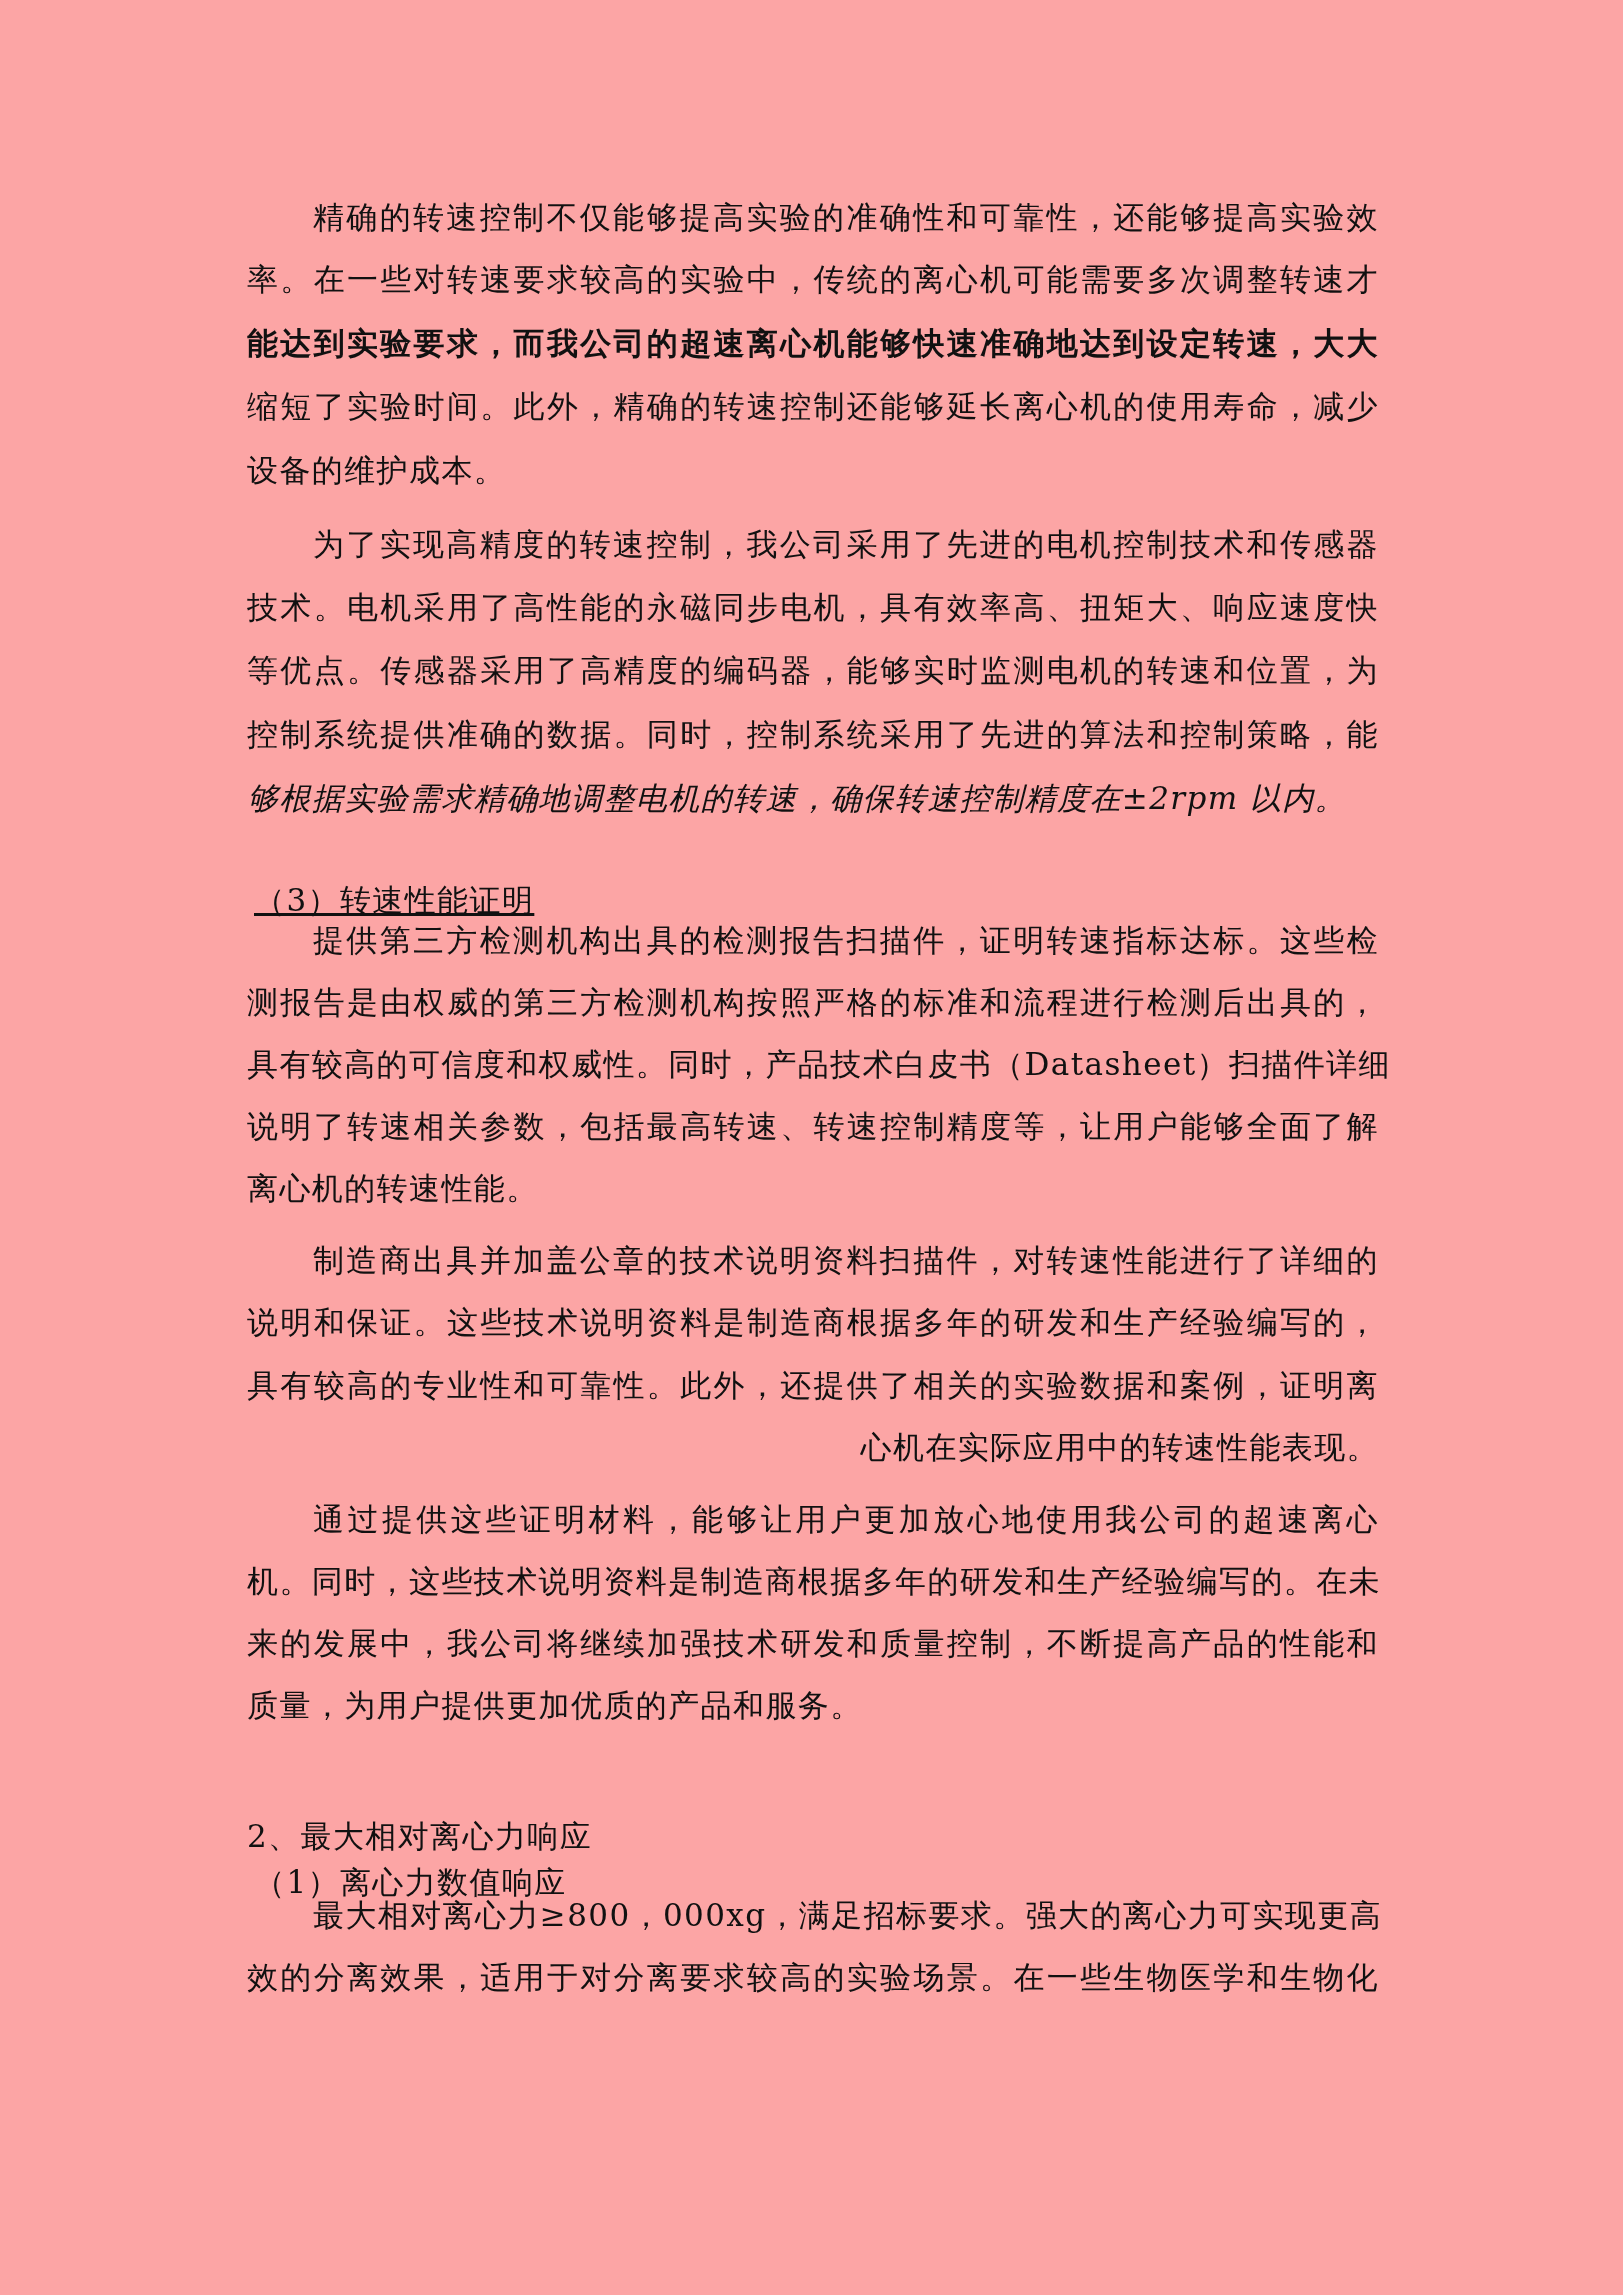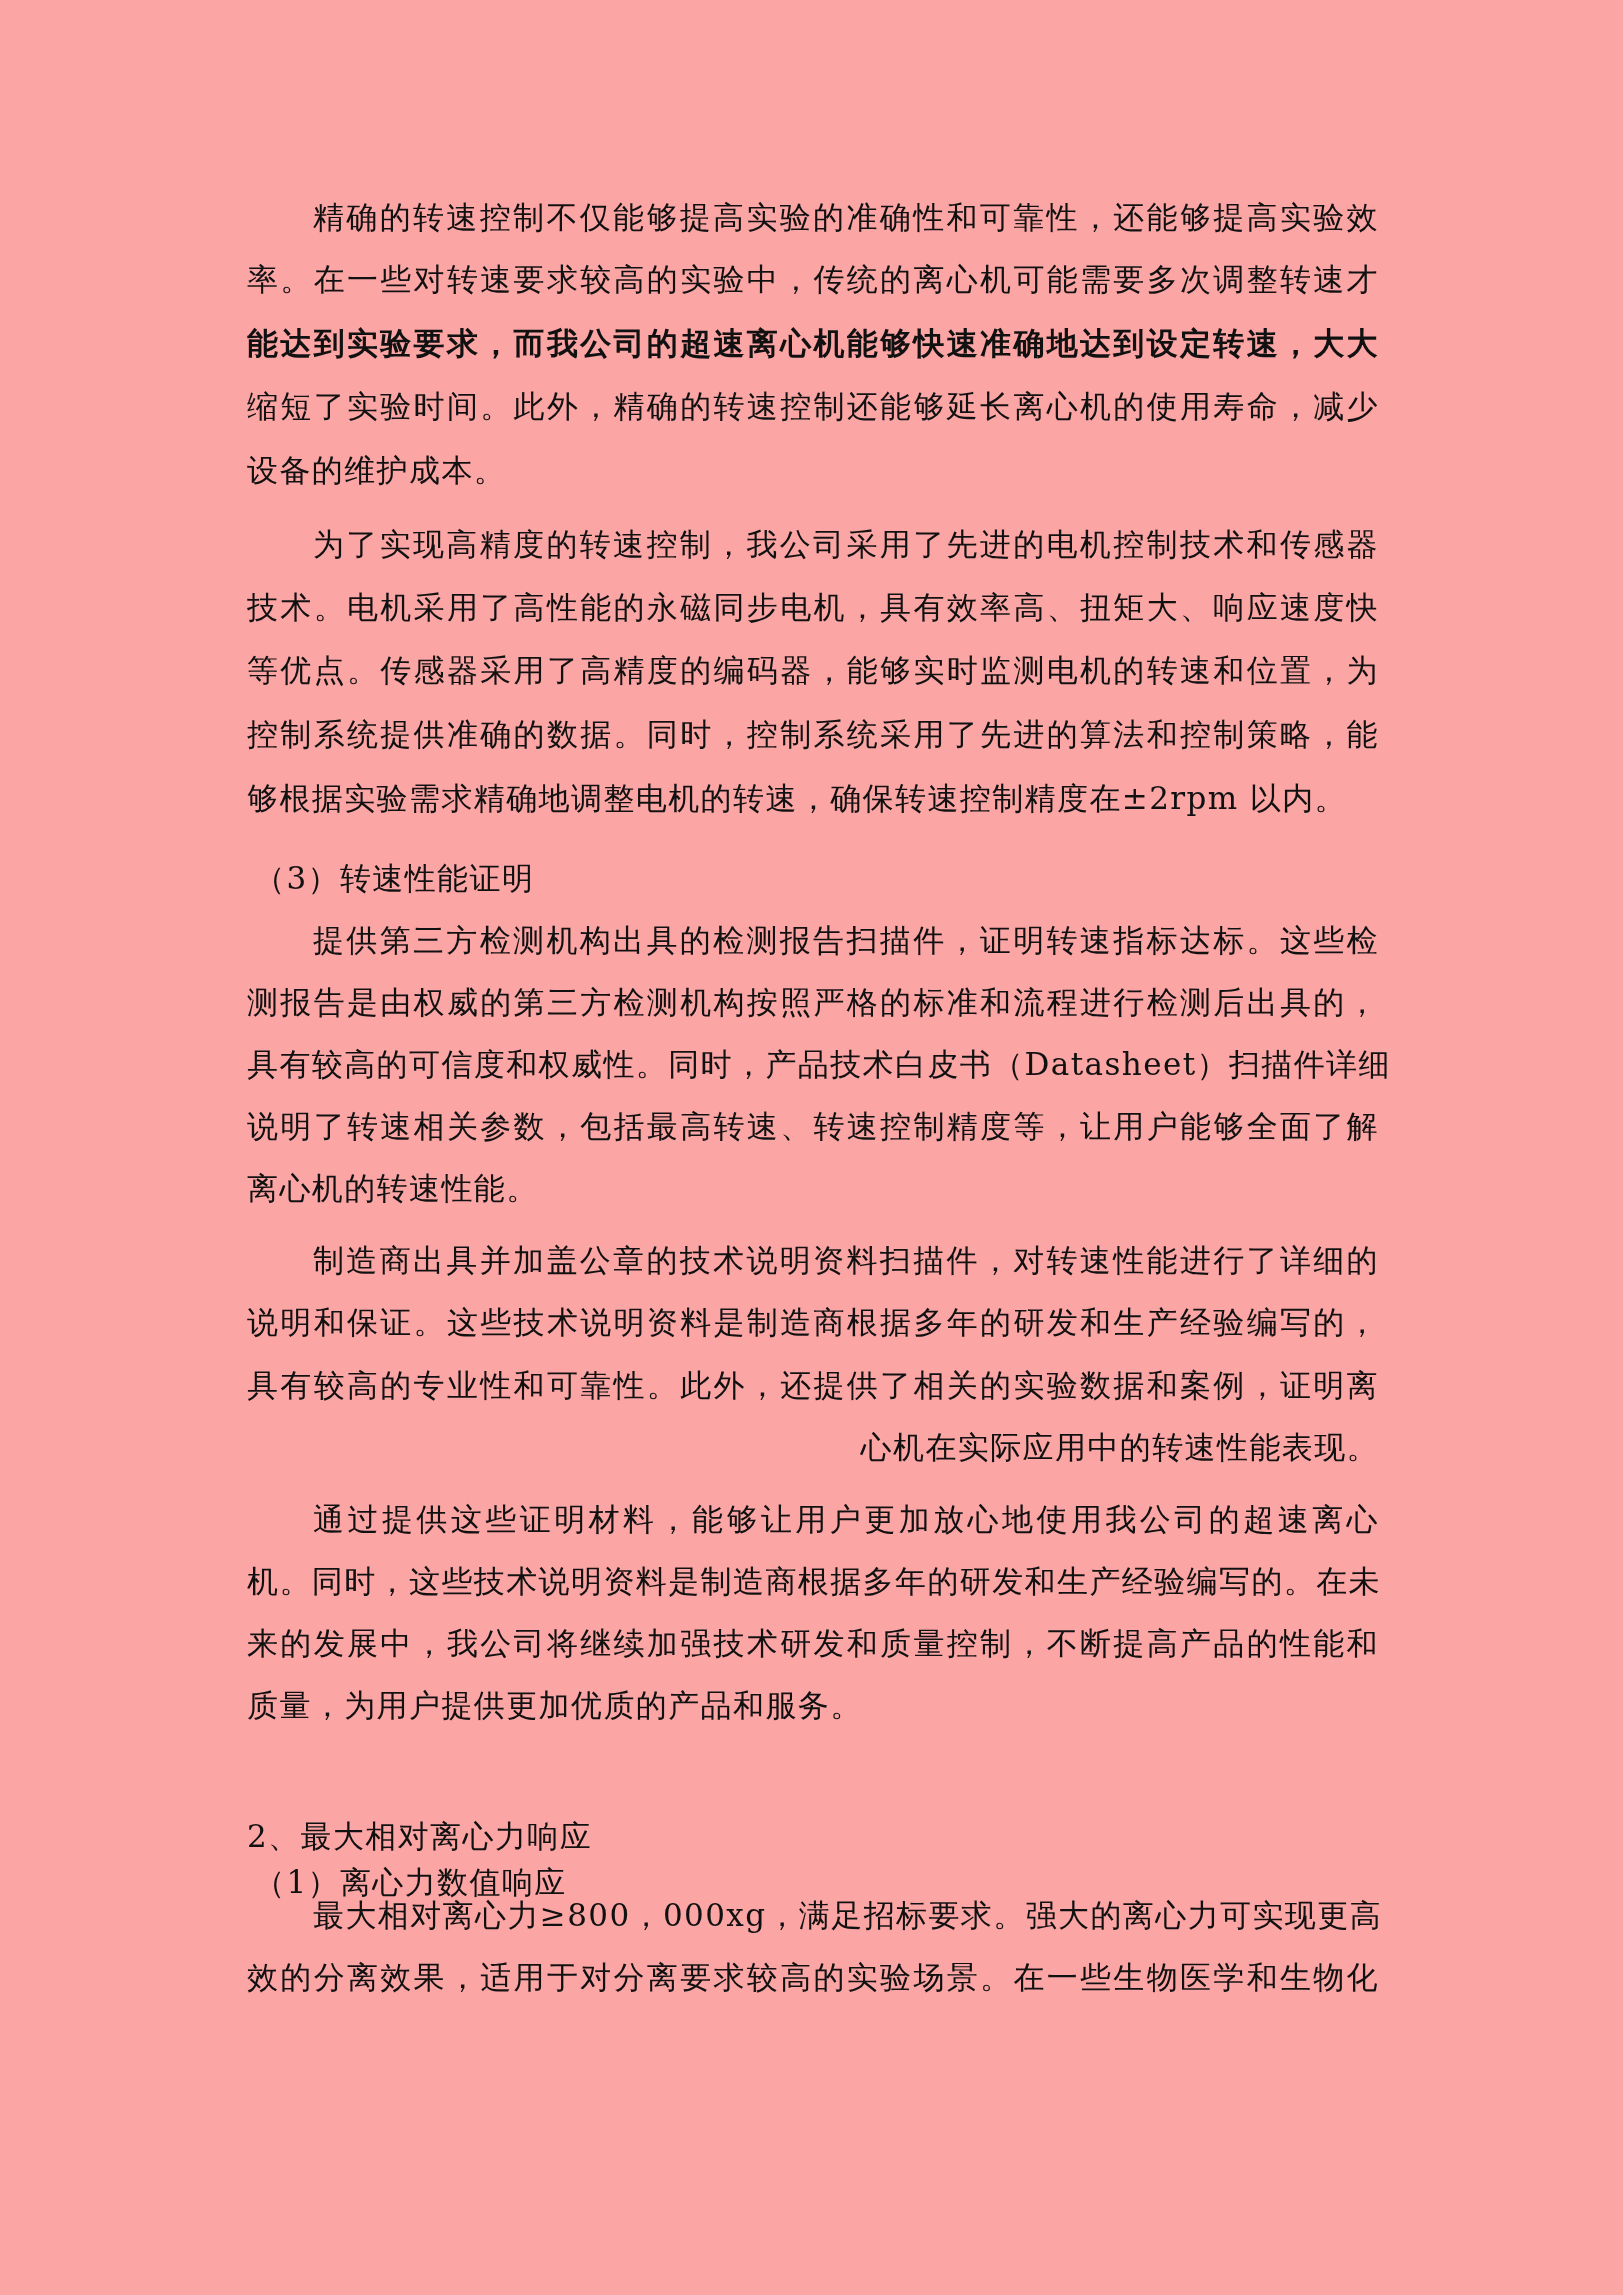--- a/index.html
+++ b/index.html
@@ -65,24 +65,24 @@
     <div class="line justify" style="top:324px;font-weight:bold;">能达到实验要求，而我公司的超速离心机能够快速准确地达到设定转速，大大</div>
     <div class="line justify" style="top:387px;">缩短了实验时间。此外，精确的转速控制还能够延长离心机的使用寿命，减少</div>
     <div class="line" style="top:451px;">设备的维护成本。</div>
   </div>
 
   <div>
     <div class="line indent justify" style="top:525px;">为了实现高精度的转速控制，我公司采用了先进的电机控制技术和传感器</div>
     <div class="line justify" style="top:588px;">技术。电机采用了高性能的永磁同步电机，具有效率高、扭矩大、响应速度快</div>
     <div class="line justify" style="top:651px;">等优点。传感器采用了高精度的编码器，能够实时监测电机的转速和位置，为</div>
     <div class="line justify" style="top:715px;">控制系统提供准确的数据。同时，控制系统采用了先进的算法和控制策略，能</div>
-    <div class="line" style="top:779px;">够根据实验需求精确地调整电机的转速，确保转速控制精度在±2rpm 以内。</div>
+    <div class="line" style="top:779px;font-style:italic;">够根据实验需求精确地调整电机的转速，确保转速控制精度在±2rpm 以内。</div>
   </div>
 
-  <div class="heading paren" style="top:859px;">（3）转速性能证明</div>
+  <div class="heading paren" style="top:881px;text-decoration:underline;">（3）转速性能证明</div>
 
   <div>
     <div class="line indent justify" style="top:921px;">提供第三方检测机构出具的检测报告扫描件，证明转速指标达标。这些检</div>
     <div class="line justify" style="top:983px;">测报告是由权威的第三方检测机构按照严格的标准和流程进行检测后出具的，</div>
     <div class="line justify" style="top:1045px;">具有较高的可信度和权威性。同时，产品技术白皮书（Datasheet）扫描件详细</div>
     <div class="line justify" style="top:1107px;">说明了转速相关参数，包括最高转速、转速控制精度等，让用户能够全面了解</div>
     <div class="line" style="top:1169px;">离心机的转速性能。</div>
   </div>
 
   <div>

